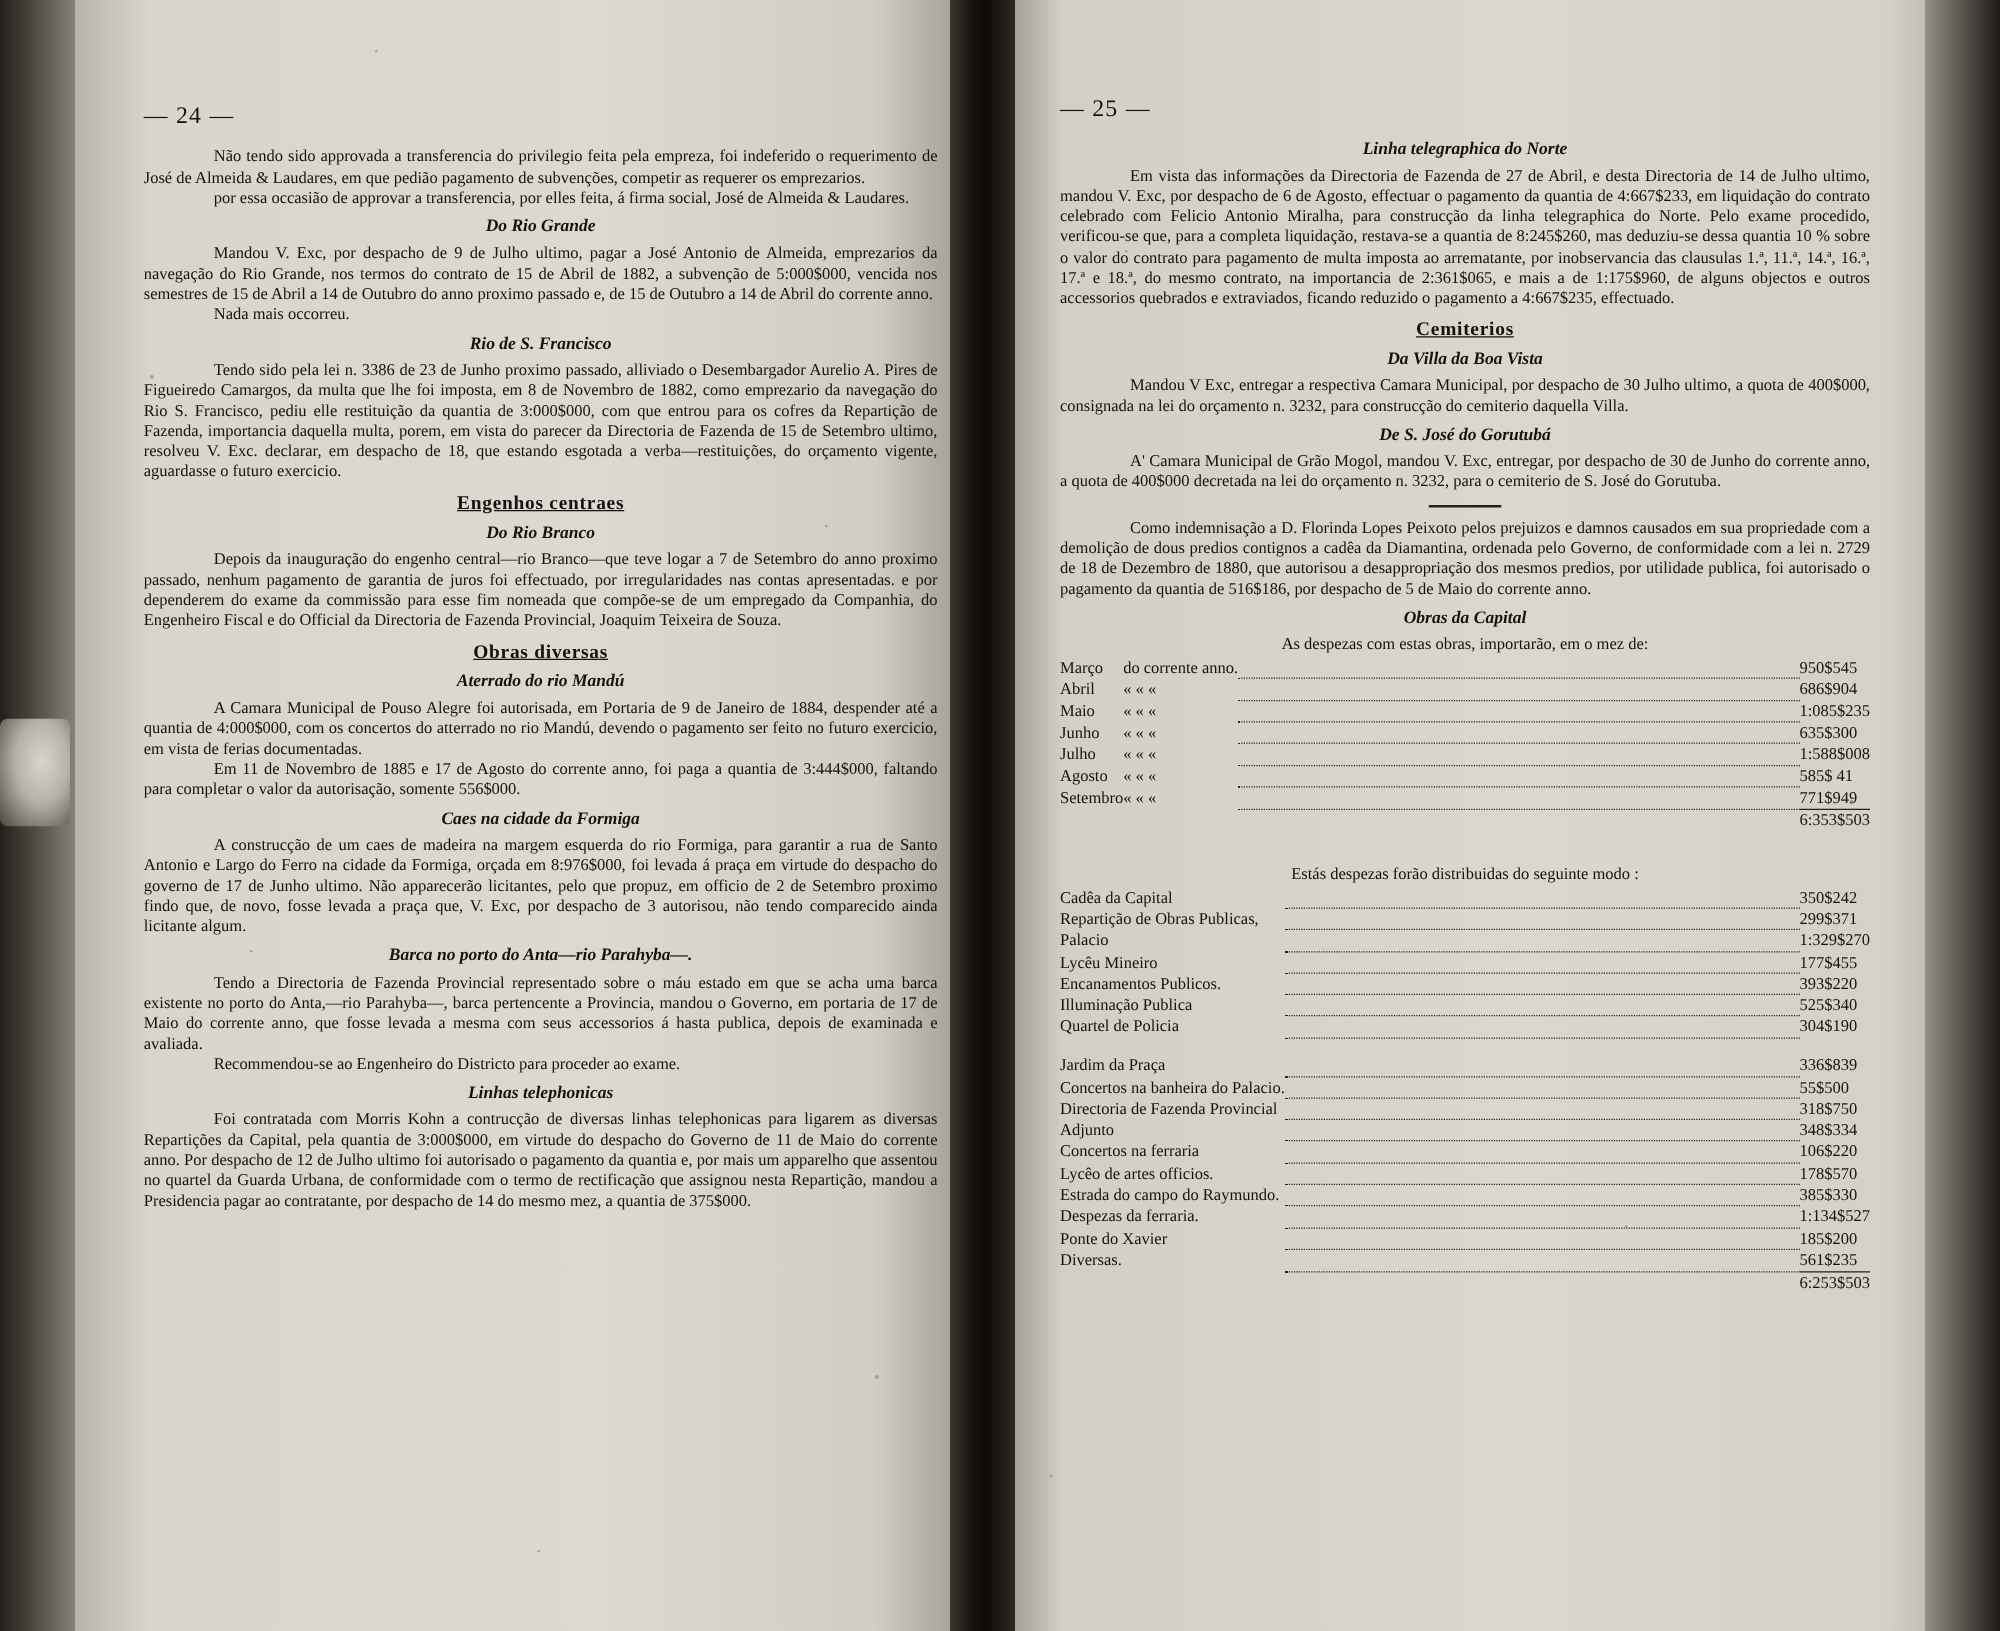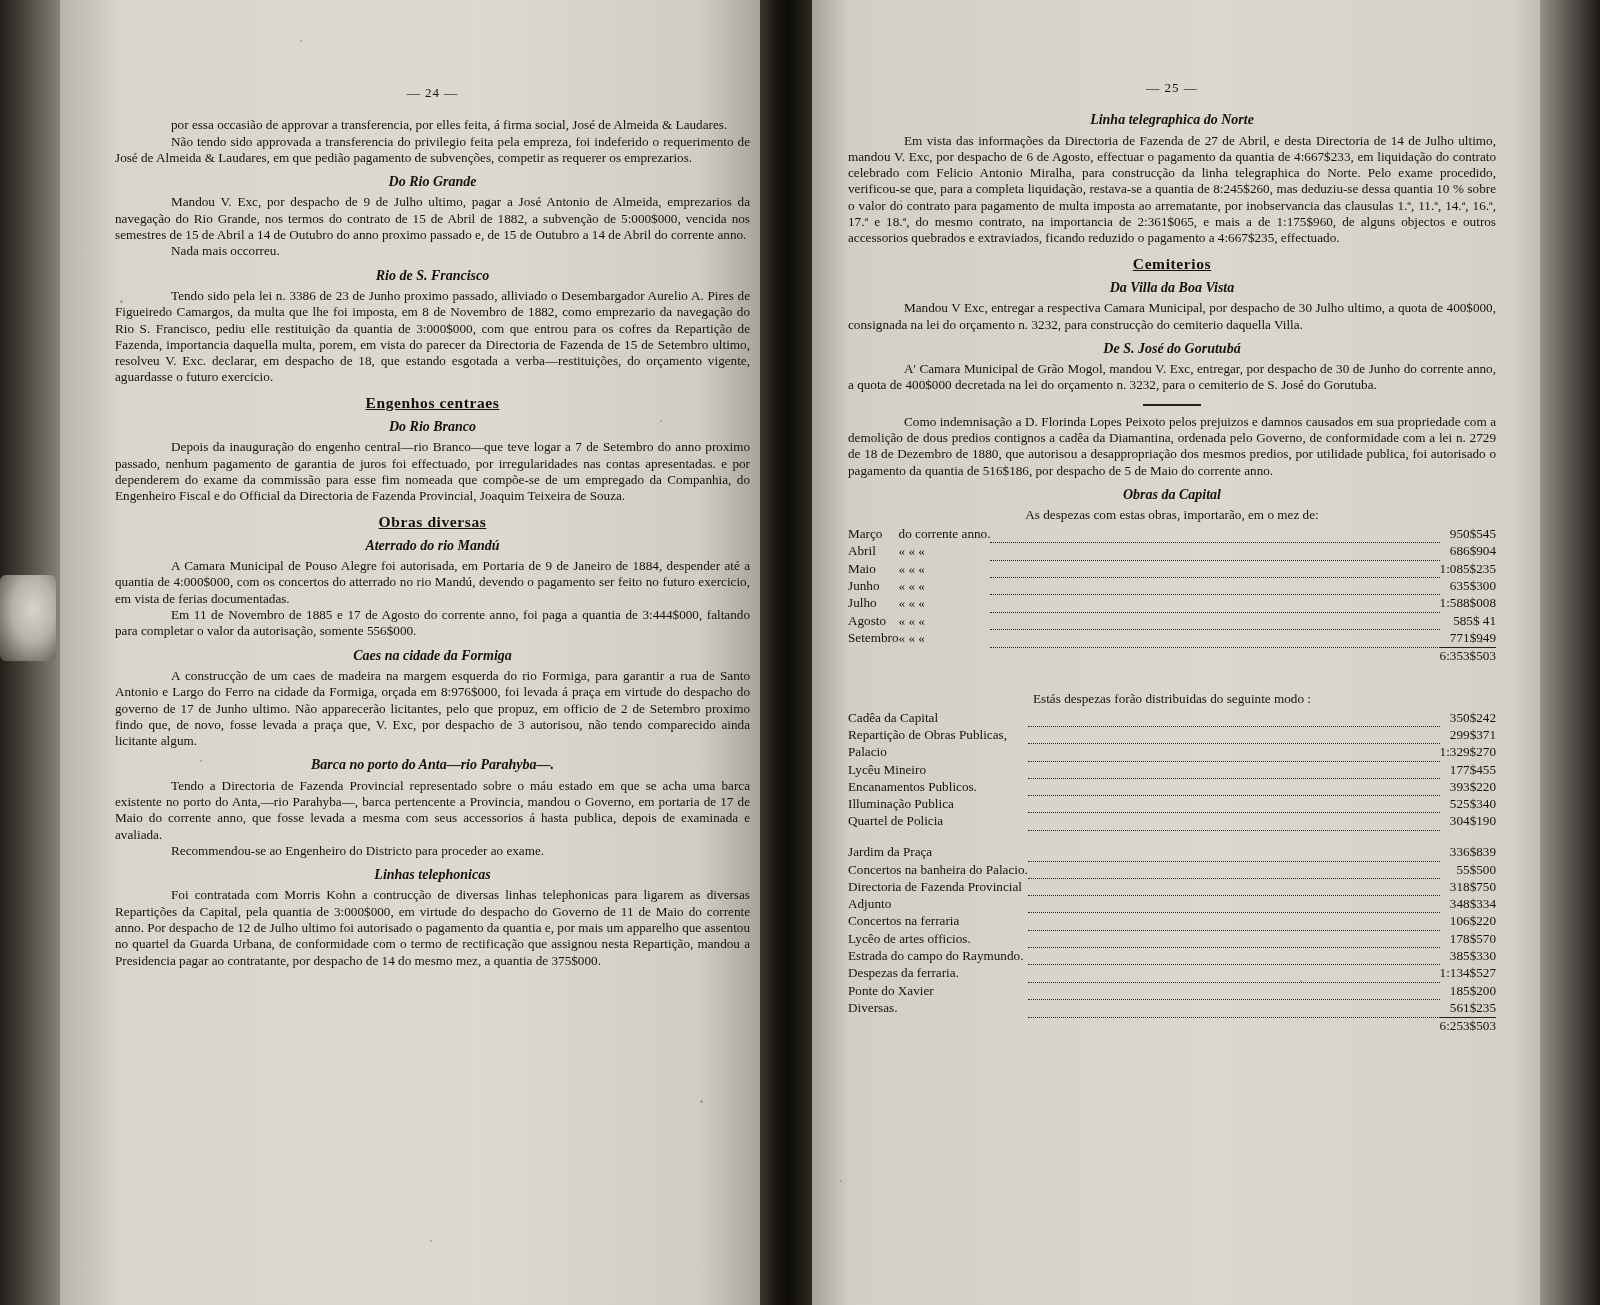--- a/index.html
+++ b/index.html
@@ -59,22 +59,21 @@
   .col {
     position: absolute;
     font-size: 13.2px;
     line-height: 16.3px;
     text-align: justify;
   }
   .col.left  { left: 115px; top: 85px;  width: 635px; }
   .col.right { left: 848px; top: 80px;  width: 648px; }
 
   .folio {
-    text-align: center;
-    font-size: 13px;
+    font-size: 19px;
     letter-spacing: 1px;
     margin-bottom: 16px;
   }
   p {
     margin: 0;
     text-indent: 56px;
   }
   p.noindent { text-indent: 0; }
   h3.sec {
     text-align: center;
@@ -105,21 +104,21 @@
     margin-top: 2px;
   }
   table.money td { padding: 0.5px 0; vertical-align: bottom; }
   td.lbl  { white-space: nowrap; padding-right:4px;}
   td.dots {
     width: 100%;
     border-bottom: 1px dotted #2a2722;
     position: relative;
     top: -4px;
   }
-  td.val  { text-align: right; white-space: nowrap; padding-left: 8px; }
+  td.val  { text-align: left; white-space: nowrap; padding-left: 8px; }
   td.val.total {
     border-top: 1.5px solid #22201c;
   }
   tr.spacer td { height: 12px; border: none; }
   .mid { text-align:center; }
   .blurry { filter: blur(.18px); }
 </style>
 </head>
 <body>
 
@@ -128,22 +127,22 @@
   <div class="edge-left"></div>
   <div class="edge-right"></div>
   <div class="paper left"></div>
   <div class="paper right"></div>
   <div class="gutter"></div>
   <div class="clip"></div>
 
   <div class="col left blurry">
     <div class="folio">— 24 —</div>
     <div>
+      <p>Não tendo sido approvada a transferencia do privilegio feita pela empreza, foi indeferido o requerimento de José de Almeida &amp; Laudares, em que pedião pagamento de subvenções, competir as requerer os emprezarios.</p>
       <p>por essa occasião de approvar a transferencia, por elles feita, á firma social, José de Almeida &amp; Laudares.</p>
-      <p>Não tendo sido approvada a transferencia do privilegio feita pela empreza, foi indeferido o requerimento de José de Almeida &amp; Laudares, em que pedião pagamento de subvenções, competir as requerer os emprezarios.</p>
       <h4 class="sub">Do Rio Grande</h4>
       <p>Mandou V. Exc, por despacho de 9 de Julho ultimo, pagar a José Antonio de Almeida, emprezarios da navegação do Rio Grande, nos termos do contrato de 15 de Abril de 1882, a subvenção de 5:000$000, vencida nos semestres de 15 de Abril a 14 de Outubro do anno proximo passado e, de 15 de Outubro a 14 de Abril do corrente anno.</p>
       <p>Nada mais occorreu.</p>
       <h4 class="sub">Rio de S. Francisco</h4>
       <p>Tendo sido pela lei n. 3386 de 23 de Junho proximo passado, alliviado o Desembargador Aurelio A. Pires de Figueiredo Camargos, da multa que lhe foi imposta, em 8 de Novembro de 1882, como emprezario da navegação do Rio S. Francisco, pediu elle restituição da quantia de 3:000$000, com que entrou para os cofres da Repartição de Fazenda, importancia daquella multa, porem, em vista do parecer da Directoria de Fazenda de 15 de Setembro ultimo, resolveu V. Exc. declarar, em despacho de 18, que estando esgotada a verba—restituições, do orçamento vigente, aguardasse o futuro exercicio.</p>
       <h3 class="sec">Engenhos centraes</h3>
       <h4 class="sub">Do Rio Branco</h4>
       <p>Depois da inauguração do engenho central—rio Branco—que teve logar a 7 de Setembro do anno proximo passado, nenhum pagamento de garantia de juros foi effectuado, por irregularidades nas contas apresentadas. e por dependerem do exame da commissão para esse fim nomeada que compõe-se de um empregado da Companhia, do Engenheiro Fiscal e do Official da Directoria de Fazenda Provincial, Joaquim Teixeira de Souza.</p>
       <h3 class="sec">Obras diversas</h3>
       <h4 class="sub">Aterrado do rio Mandú</h4>

